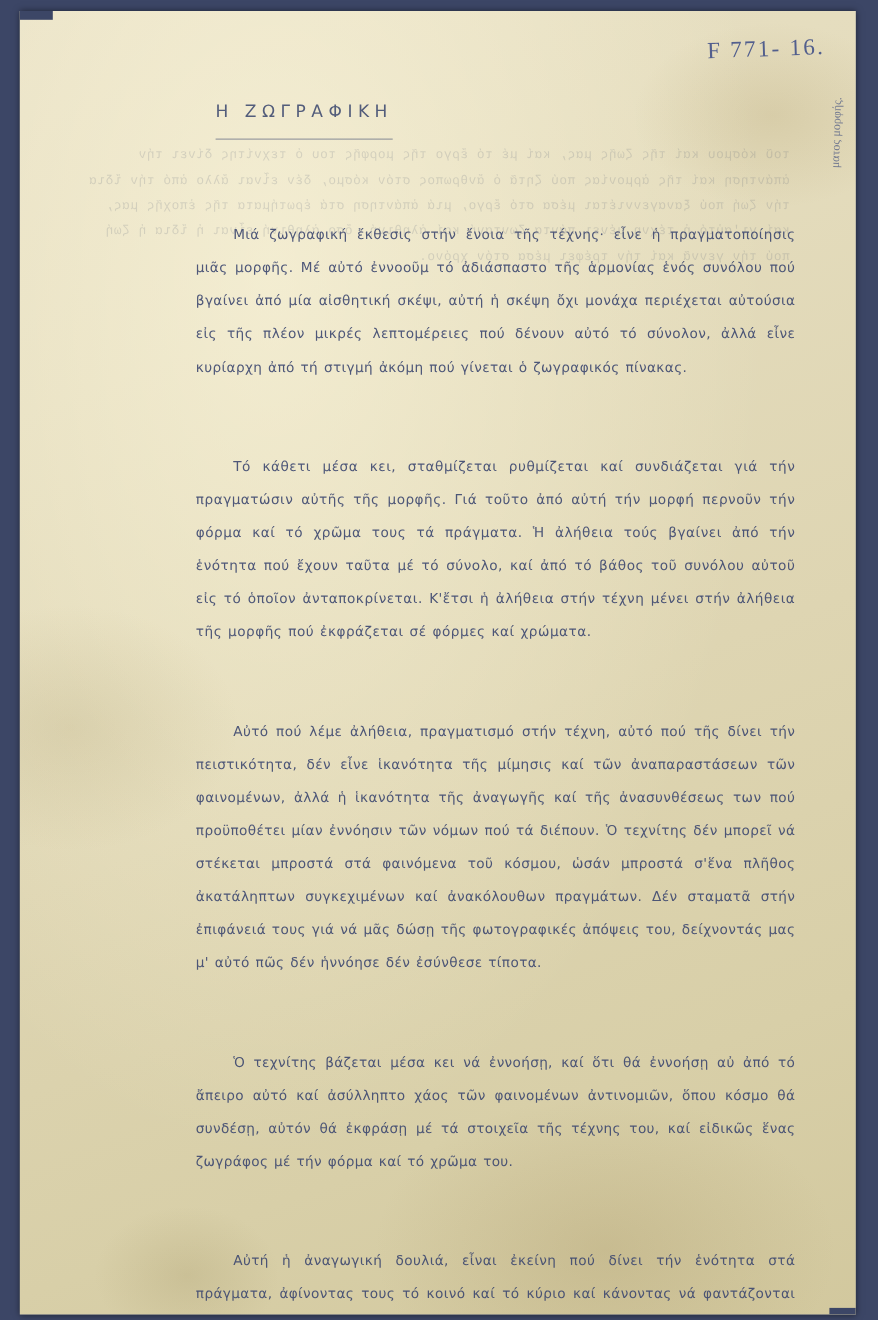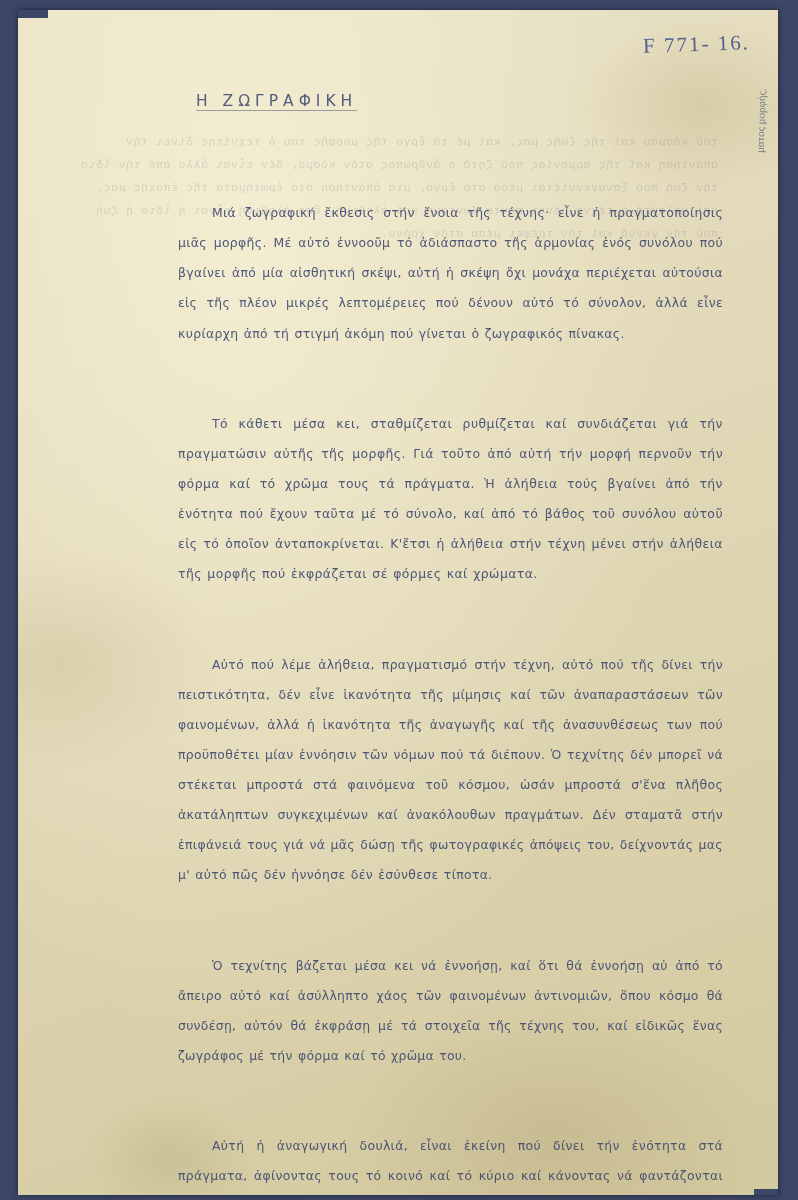--- a/index.html
+++ b/index.html
@@ -105,21 +105,21 @@
   .doc-title {
     position: absolute;
     left: 178px;
     top: 82px;
     font-family: "DejaVu Sans", sans-serif;
     font-size: 15.5px;
     letter-spacing: 5px;
     color: #3e4a70;
     opacity: 0.88;
     border-bottom: 1px solid rgba(62,74,112,0.55);
-    padding-bottom: 0;
+    padding-bottom: 16px;
   }
   #body-text {
     position: absolute;
     left: 160px;
     top: 128px;
     width: 545px;
     font-family: "DejaVu Sans", sans-serif;
     font-size: 12.4px;
     line-height: 30.1px;
     color: #3d4870;

